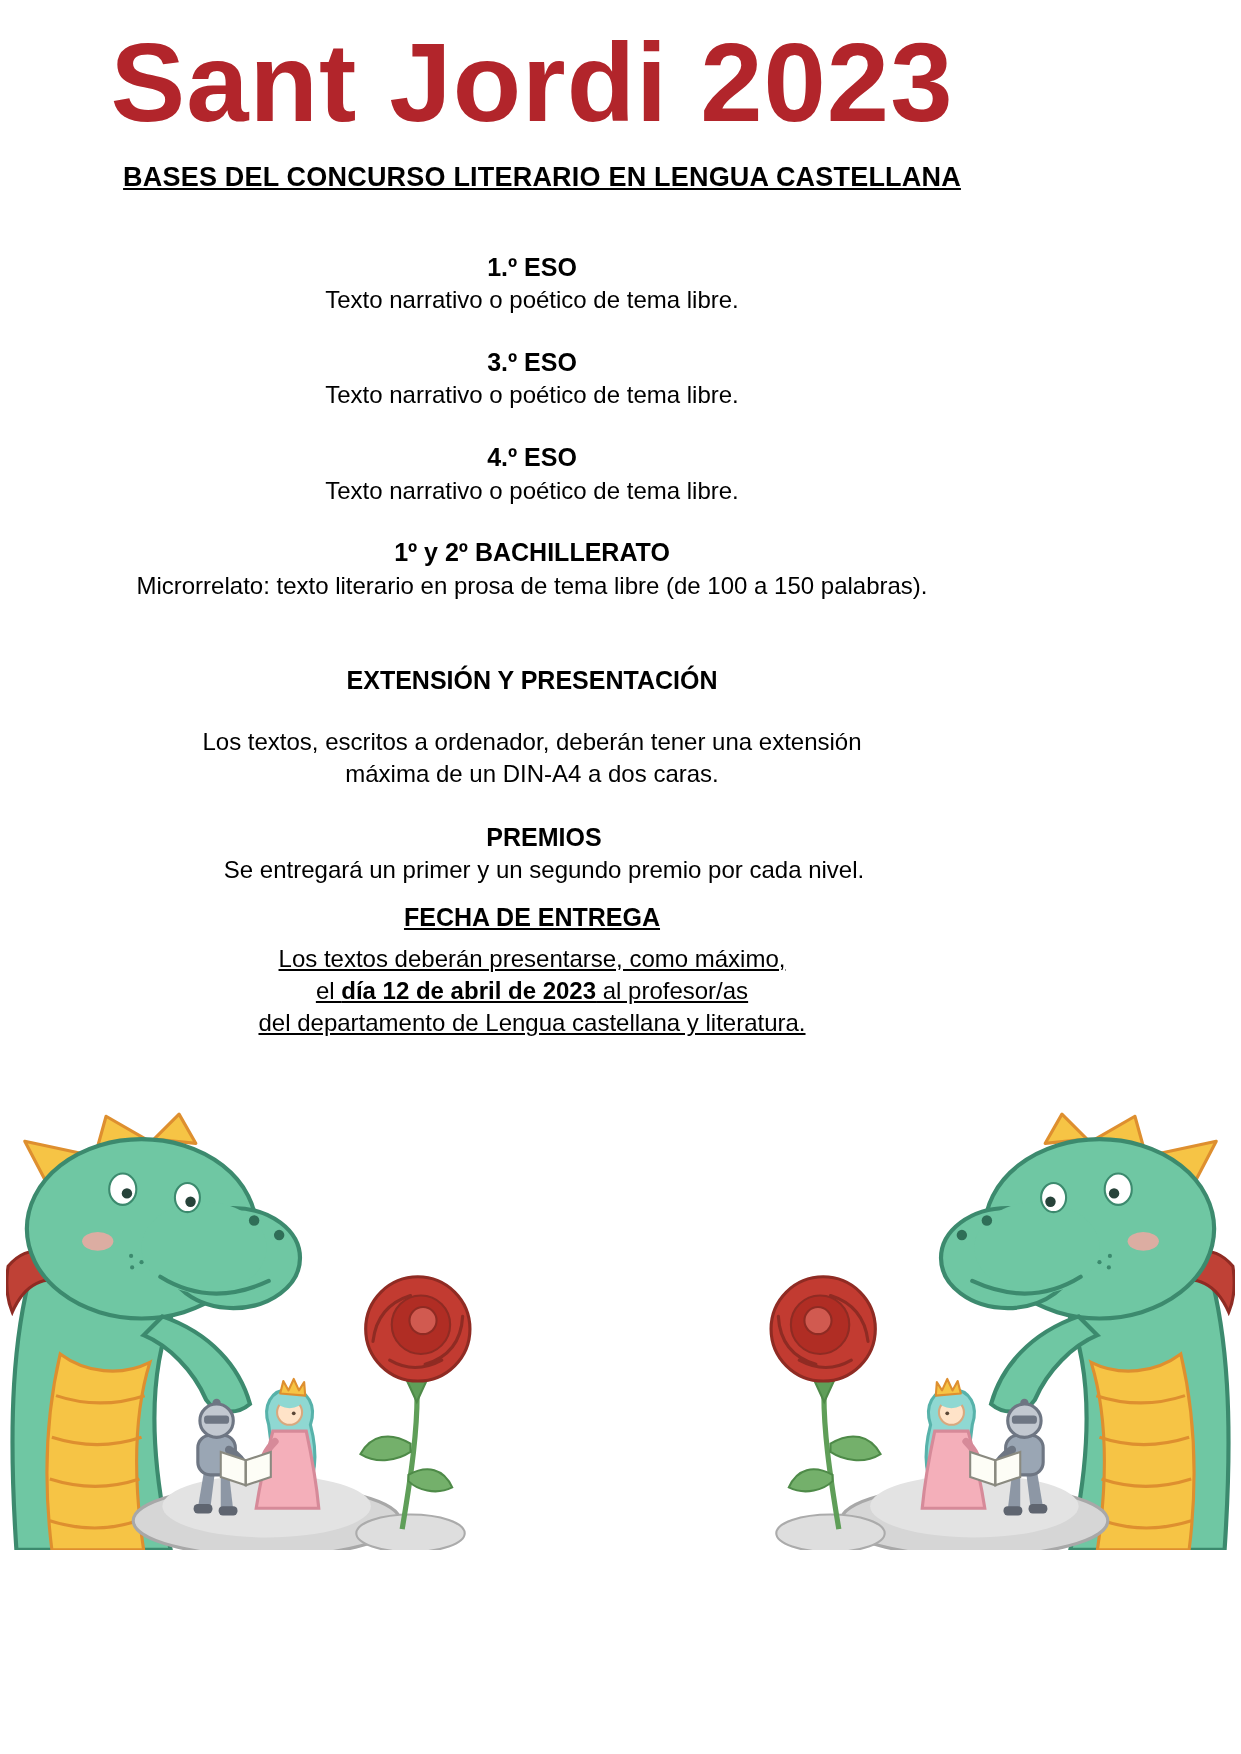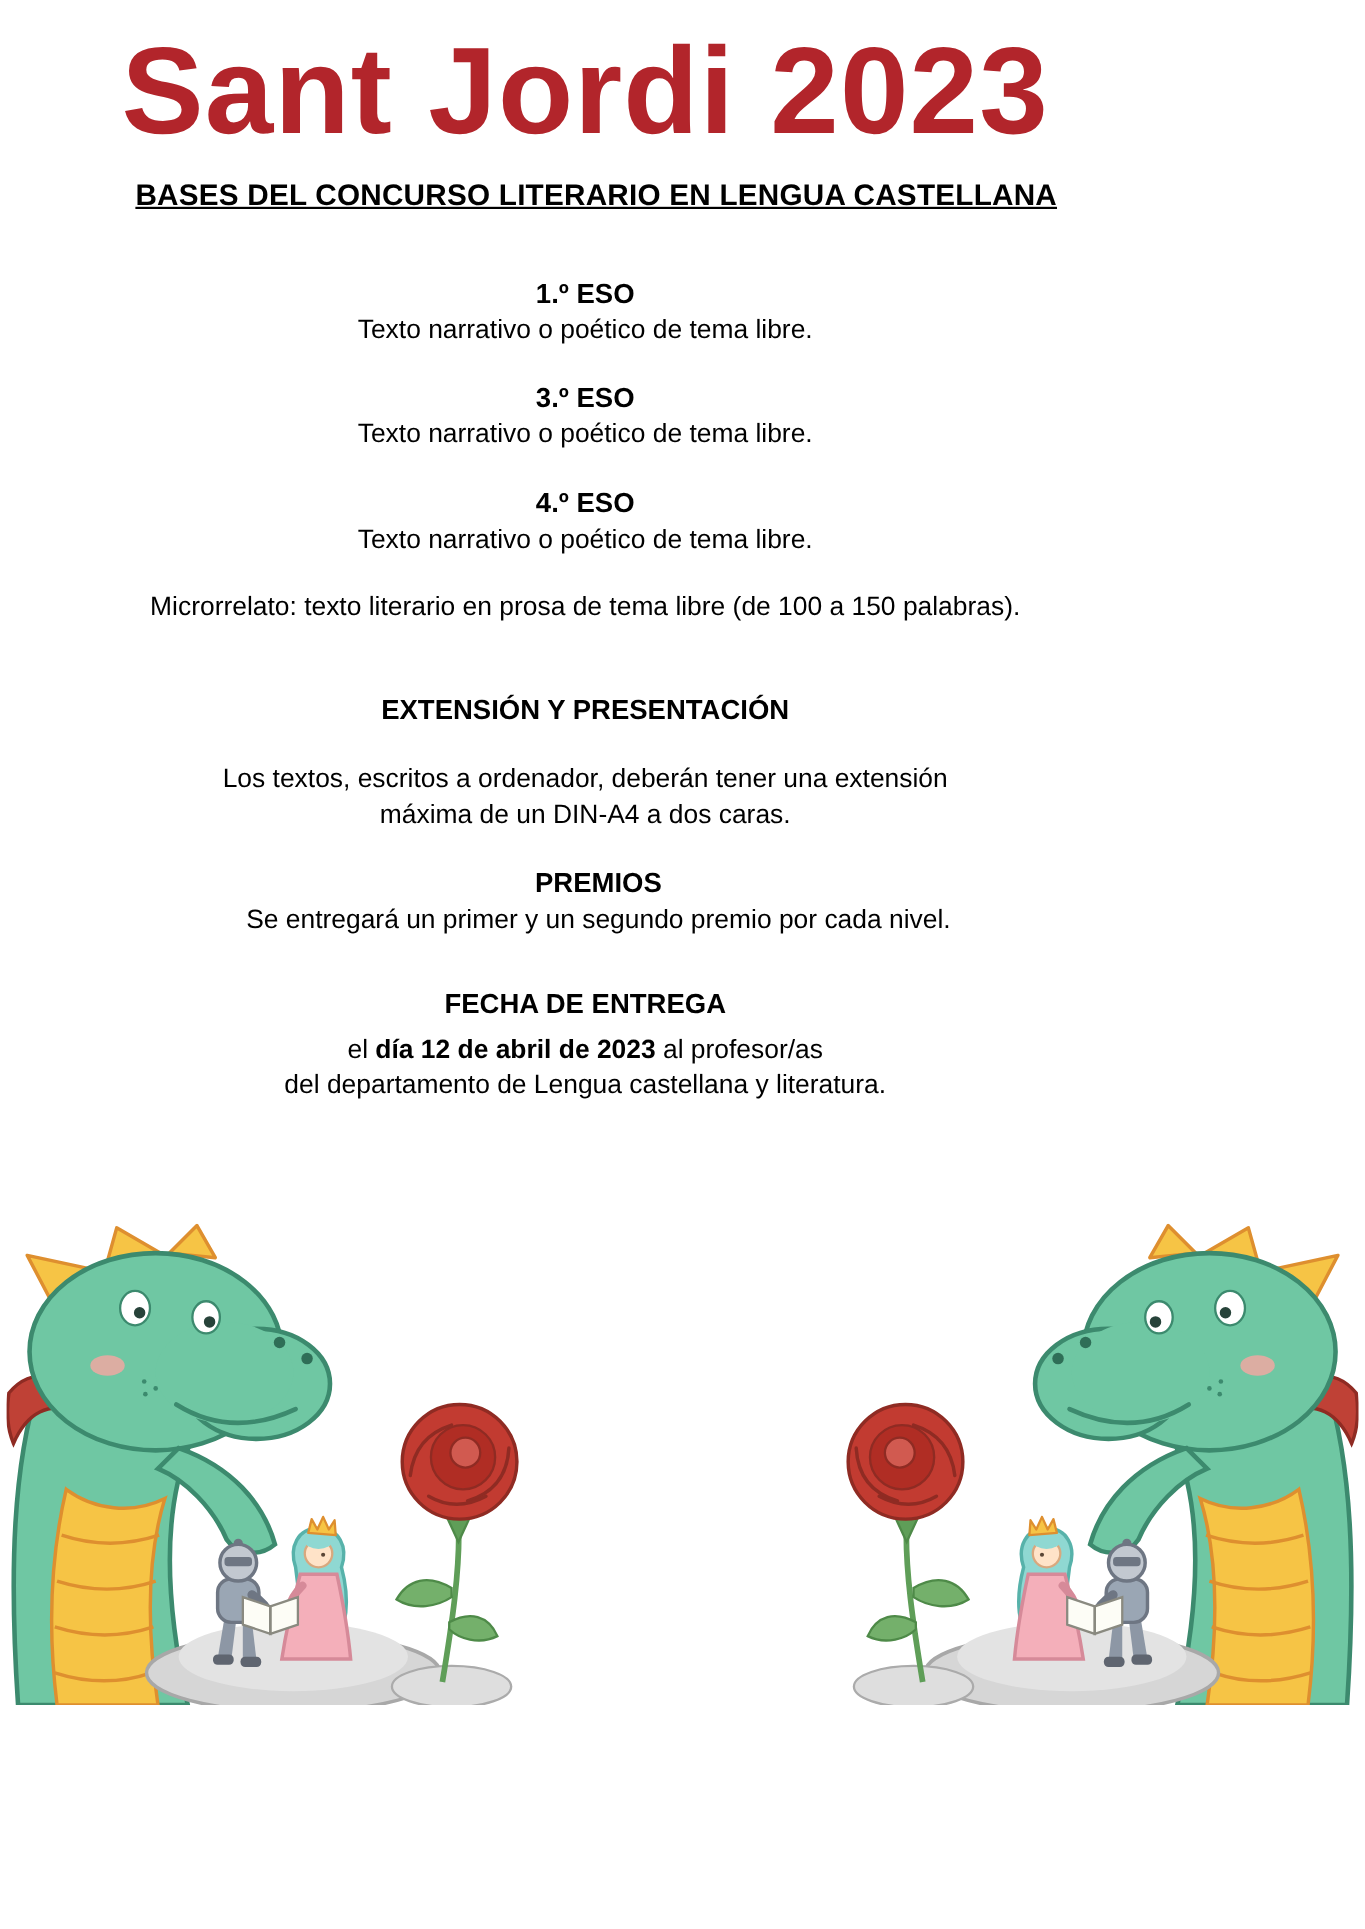--- a/index.html
+++ b/index.html
@@ -42,21 +42,21 @@
     line-height:1.35;
   }
   .line{
     font-size:24px;
     font-weight:400;
     line-height:1.35;
   }
   .section-extension{margin-top:62px;}
   .section-extension .heading{margin-bottom:28px;}
   .section-premios{margin-top:30px;padding-left:24px;}
-  .section-fecha{margin-top:44px;}
+  .section-fecha{margin-top:14px;text-decoration:underline;}
   .section-fecha .heading{margin-bottom:8px;}
   .illustrations{
     position:absolute;
     top:1112px;left:0;
     width:1241px;height:442px;
   }
   svg.scene{
     position:absolute;top:0;
     width:490px;height:438px;
   }
@@ -178,37 +178,39 @@
     </div>
     <div class="level">
       <div class="heading">3.º ESO</div>
       <div class="line">Texto narrativo o poético de tema libre.</div>
     </div>
     <div class="level">
       <div class="heading">4.º ESO</div>
       <div class="line">Texto narrativo o poético de tema libre.</div>
     </div>
     <div class="level">
+      <div class="heading">1º y 2º BACHILLERATO</div>
       <div class="line">Microrrelato: texto literario en prosa de tema libre (de 100 a 150 palabras).</div>
     </div>
   </div>
 
   <div class="section-extension">
     <div class="heading">EXTENSIÓN Y PRESENTACIÓN</div>
     <div class="line">Los textos, escritos a ordenador, deberán tener una extensión</div>
     <div class="line">máxima  de un DIN-A4 a dos caras.</div>
   </div>
 
   <div class="section-premios">
     <div class="heading">PREMIOS</div>
     <div class="line">Se entregará un primer y un segundo premio por cada nivel.</div>
   </div>
 
   <div class="section-fecha">
     <div class="heading">FECHA DE ENTREGA</div>
+    <div class="line">Los textos deberán presentarse, como máximo,</div>
     <div class="line">
       <span>el </span><strong>día 12 de abril de 2023</strong><span> al profesor/as</span>
     </div>
     <div class="line">del departamento de Lengua castellana y literatura.</div>
   </div>
 
 </div>
 
 <div class="illustrations">
   <svg class="scene left" viewBox="0 0 470 420">

